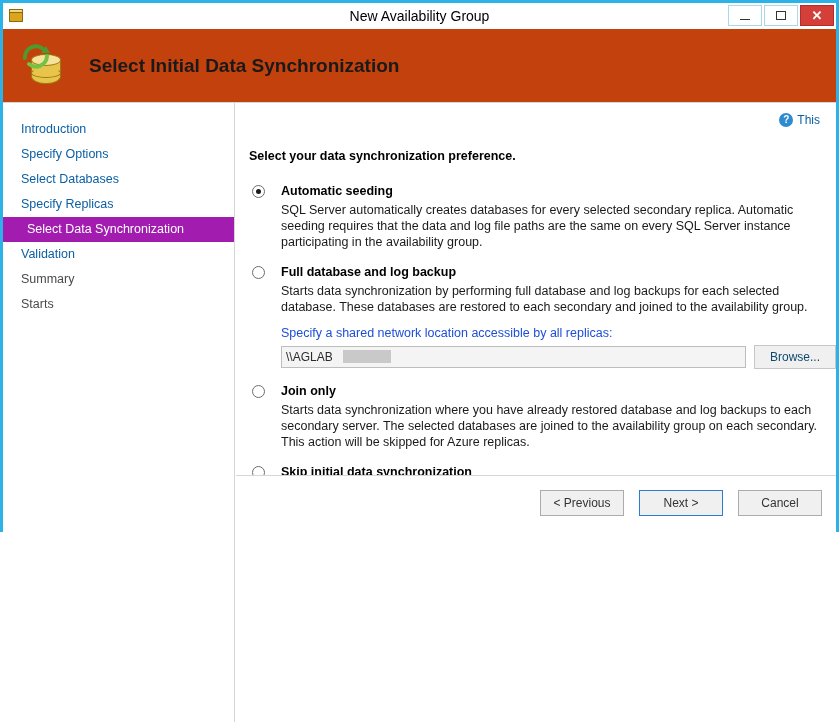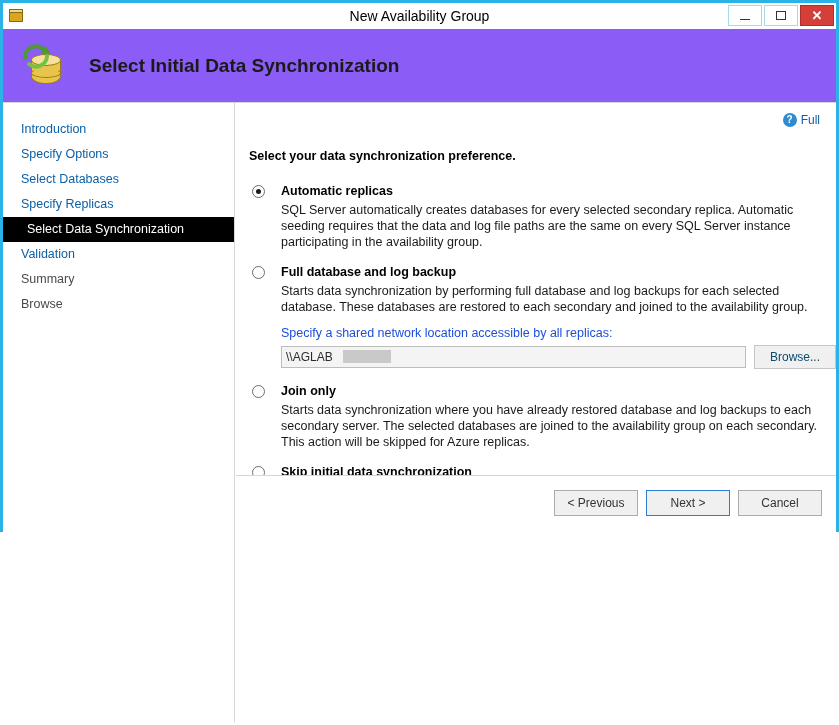--- a/index.html
+++ b/index.html
@@ -98,21 +98,21 @@
     display: block;
     width: 10px; height: 9px;
     border: 1px solid #333;
     box-sizing: border-box;
   }
 
   
   .header {
     position: relative;
     height: 73px;
-    background: #8b5cf6;
+    background: #c2410c;
     border-bottom: 1px solid #d6d6d6;
     display: flex;
     align-items: center;
   }
   .header-icon {
     width: 52px; height: 52px;
     margin-left: 16px;
     position: relative;
     flex: 0 0 auto;
   }
@@ -178,21 +178,21 @@
   .side-item {
     padding: 4px 0 4px 18px;
     font-size: 12.5px;
     color: #0b5fa5;
     line-height: 17px;
   }
   .side-item.done {
     color: #0b5fa5;
   }
   .side-item.current {
-    background: #000000;
+    background: #a21caf;
     color: #ffffff;
     padding-left: 24px;
   }
   .side-item.pending {
     color: #4a4a4a;
   }
 
   .content {
     flex: 1 1 auto;
     position: relative;
@@ -323,21 +323,21 @@
     left: 233px;
     right: 0;
     bottom: 0;
     height: 54px;
     border-top: 1px solid #d6d6d6;
     background: #ffffff;
     display: flex;
     align-items: center;
     justify-content: flex-end;
     padding-right: 14px;
-    gap: 8px;
+    gap: 15px;
     box-sizing: border-box;
     padding-left: 21px;
   }
   .footer .btn {
     min-width: 84px;
     height: 26px;
   }
   .footer .btn.primary {
     border: 1px solid #2b7cd3;
   }
@@ -385,36 +385,36 @@
   <div class="body">
 
     <div class="sidebar">
       <div class="side-item done">Introduction</div>
       <div class="side-item done">Specify Options</div>
       <div class="side-item done">Select Databases</div>
       <div class="side-item done">Specify Replicas</div>
       <div class="side-item current">Select Data Synchronization</div>
       <div class="side-item done">Validation</div>
       <div class="side-item pending">Summary</div>
-      <div class="side-item pending">Browse</div>
+      <div class="side-item pending">Starts</div>
     </div>
 
     <div class="content">
 
       <div class="help-link">
         <span class="help-icon">?</span>
-        <span>Full</span>
+        <span>This</span>
       </div>
 
       <div class="panel">
         <div class="prompt">Select your data synchronization preference.</div>
 
         <div class="option">
           <span class="radio checked"></span>
-          <div class="opt-label">Automatic replicas</div>
+          <div class="opt-label">Automatic seeding</div>
           <div class="opt-desc">SQL Server automatically creates databases for every selected secondary replica. Automatic seeding requires that the data and log file paths are the same on every SQL Server instance participating in the availability group.</div>
         </div>
 
         <div class="option">
           <span class="radio"></span>
           <div class="opt-label">Full database and log backup</div>
           <div class="opt-desc">Starts data synchronization by performing full database and log backups for each selected database. These databases are restored to each secondary and joined to the availability group.</div>
 
           <div class="share-label">Specify a shared network location accessible by all replicas:</div>
           <div class="share-row">

